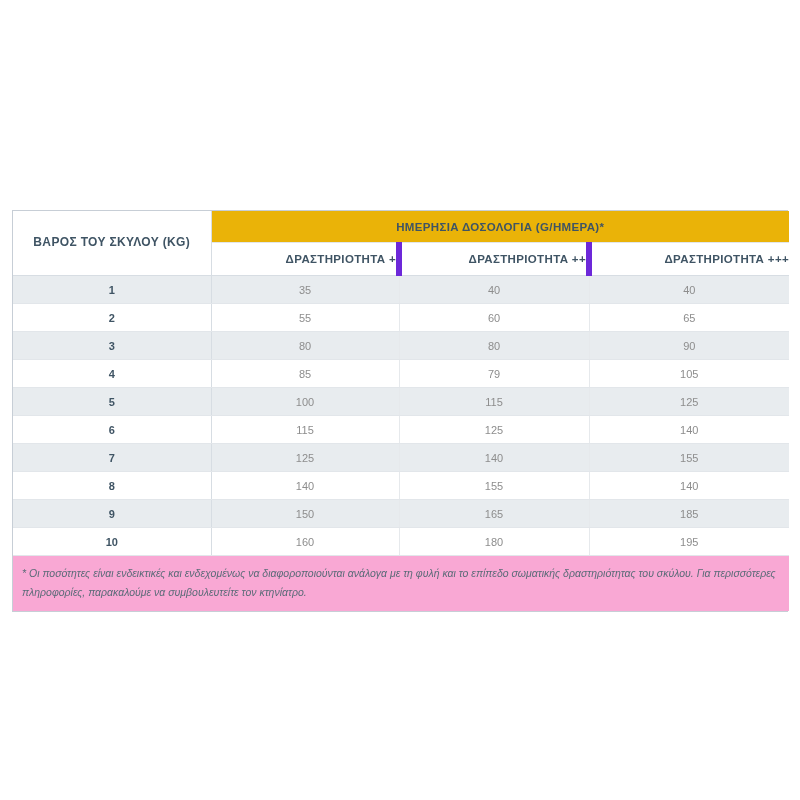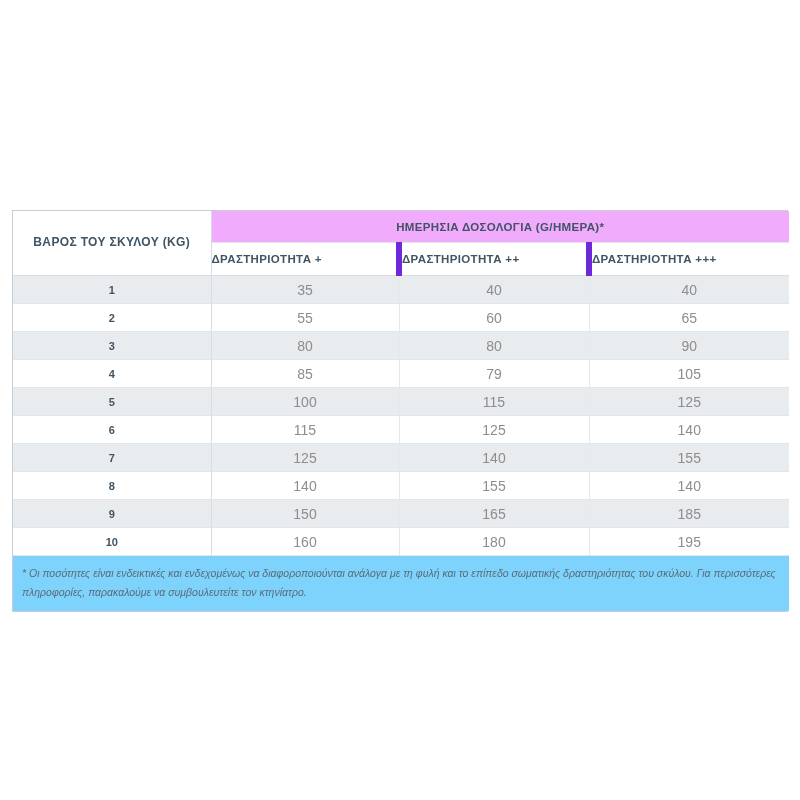--- a/index.html
+++ b/index.html
@@ -55,27 +55,27 @@
     background: #ffffff;
     height: 63px;
     line-height: 1.3;
   }
   .hdr-group {
     text-align: center;
     color: #3f5464;
     font-size: 11.5px;
     font-weight: bold;
     letter-spacing: 0.35px;
-    background: #f0abfc;
+    background: #eab308;
     height: 31px;
     border-bottom: 1px solid #e2e6ea;
     vertical-align: middle;
   }
   .hdr-sub {
-    text-align: left;
+    text-align: right;
     color: #3f5464;
     font-size: 11.5px;
     font-weight: bold;
     letter-spacing: 0.35px;
     background: #ffffff;
     height: 32px;
     vertical-align: middle;
     border-bottom: 1px solid #d7dde3;
   }
   .hdr-sub.divider {
@@ -88,21 +88,21 @@
   }
   .dose tbody tr.odd td {
     background: #e8ecef;
   }
   .dose tbody tr.even td {
     background: #ffffff;
   }
   .dose tbody td {
     text-align: center;
     vertical-align: middle;
-    font-size: 14px;
+    font-size: 11px;
     height: 27px;
     border-bottom: 1px solid #e2e6ea;
   }
   .dose tbody td.weight {
     color: #3f5464;
     font-weight: bold;
     font-size: 11px;
     border-right: 1px solid #d7dde3;
   }
   .dose tbody td.val {
@@ -110,21 +110,21 @@
     font-weight: normal;
     border-left: 1px solid #e6e9ec;
   }
   .dose tbody td.val.first {
     border-left: none;
   }
 
   
   .footnote-row td {
     border-top: 1px solid #d7dde3;
-    background: #7dd3fc;
+    background: #f9a8d4;
     padding: 7px 9px 9px 9px;
     text-align: left;
     vertical-align: top;
   }
   .footnote-text {
     color: #5b6b78;
     font-style: italic;
     font-size: 10.5px;
     line-height: 1.75;
     font-family: "Liberation Sans", sans-serif;

